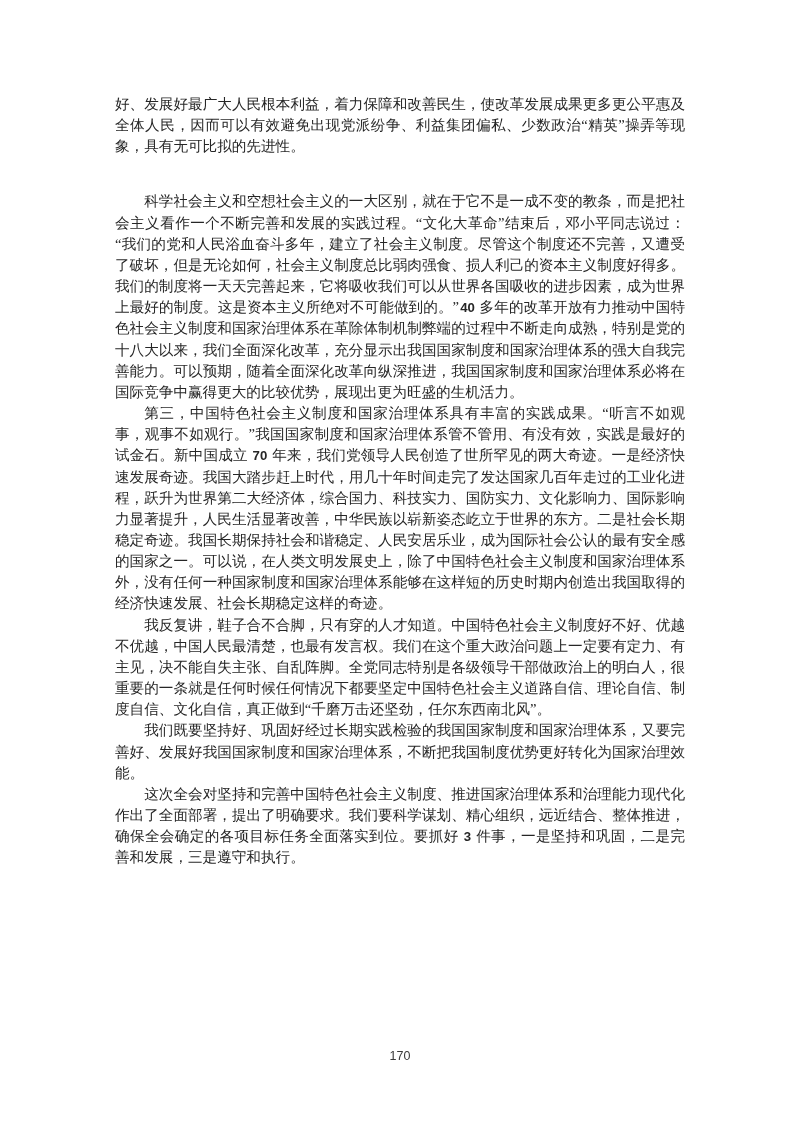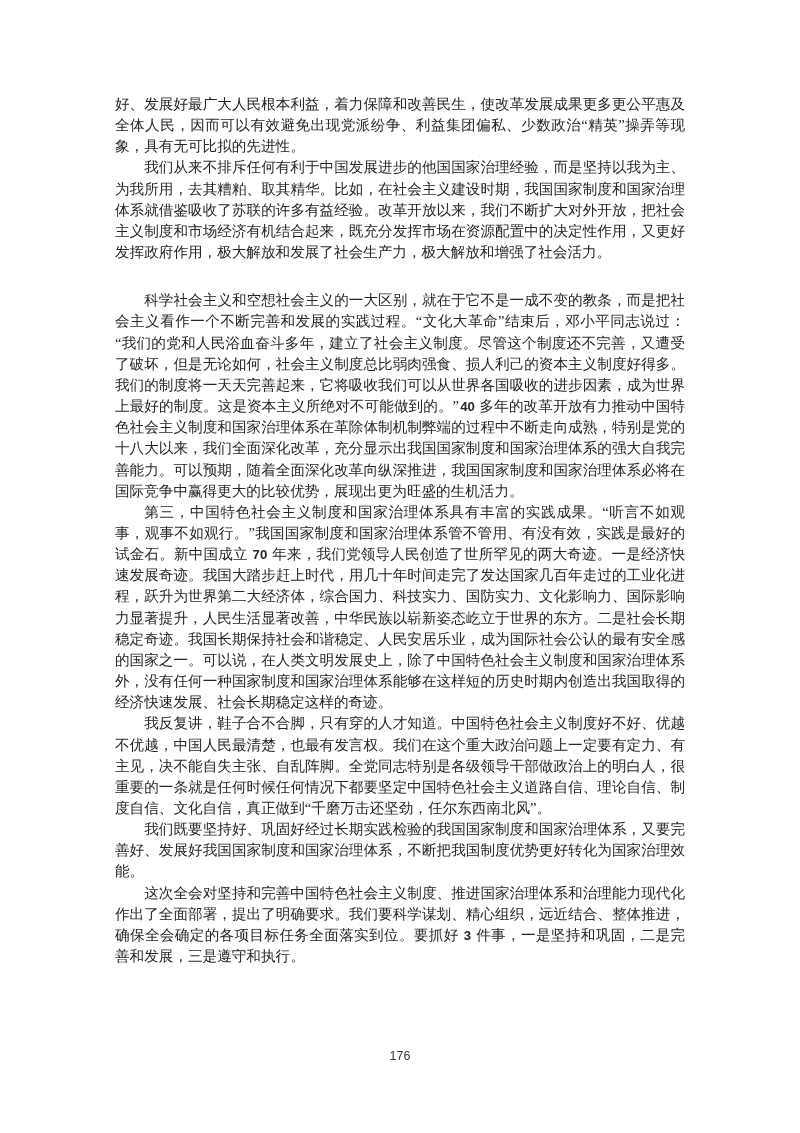--- a/index.html
+++ b/index.html
@@ -27,21 +27,21 @@
     letter-spacing: 0;
   }
   .doc-body p {
     margin: 0;
     padding: 0;
   }
   .doc-body p.indent {
     text-indent: 2em;
   }
   .doc-body p.gap {
-    margin-top: 27px;
+    margin-top: 34px;
   }
   .figure-num {
     font-family: "Liberation Sans", "DejaVu Sans", sans-serif;
     font-weight: bold;
     font-size: 13.2px;
     margin: 0 0.08em;
   }
   .page-number {
     position: absolute;
     top: 1049px;
@@ -52,21 +52,20 @@
     font-size: 12.5px;
     color: #3a3a3a;
   }
 </style>
 </head>
 <body>
 
 <div class="page">
   <div class="doc-body">
       <p class="">好、发展好最广大人民根本利益，着力保障和改善民生，使改革发展成果更多更公平惠及全体人民，因而可以有效避免出现党派纷争、利益集团偏私、少数政治“精英”操弄等现象，具有无可比拟的先进性。</p>
-      <p class="indent">我们从来不排斥任何有利于中国发展进步的他国国家治理经验，而是坚持以我为主、为我所用，去其糟粕、取其精华。比如，在社会主义建设时期，我国国家制度和国家治理体系就借鉴吸收了苏联的许多有益经验。改革开放以来，我们不断扩大对外开放，把社会主义制度和市场经济有机结合起来，既充分发挥市场在资源配置中的决定性作用，又更好发挥政府作用，极大解放和发展了社会生产力，极大解放和增强了社会活力。</p>
       <p class="indent gap">科学社会主义和空想社会主义的一大区别，就在于它不是一成不变的教条，而是把社会主义看作一个不断完善和发展的实践过程。“文化大革命”结束后，邓小平同志说过：“我们的党和人民浴血奋斗多年，建立了社会主义制度。尽管这个制度还不完善，又遭受了破坏，但是无论如何，社会主义制度总比弱肉强食、损人利己的资本主义制度好得多。我们的制度将一天天完善起来，它将吸收我们可以从世界各国吸收的进步因素，成为世界上最好的制度。这是资本主义所绝对不可能做到的。”<span class="figure-num">40</span> 多年的改革开放有力推动中国特色社会主义制度和国家治理体系在革除体制机制弊端的过程中不断走向成熟，特别是党的十八大以来，我们全面深化改革，充分显示出我国国家制度和国家治理体系的强大自我完善能力。可以预期，随着全面深化改革向纵深推进，我国国家制度和国家治理体系必将在国际竞争中赢得更大的比较优势，展现出更为旺盛的生机活力。</p>
       <p class="indent">第三，中国特色社会主义制度和国家治理体系具有丰富的实践成果。“听言不如观事，观事不如观行。”我国国家制度和国家治理体系管不管用、有没有效，实践是最好的试金石。新中国成立 <span class="figure-num">70</span> 年来，我们党领导人民创造了世所罕见的两大奇迹。一是经济快速发展奇迹。我国大踏步赶上时代，用几十年时间走完了发达国家几百年走过的工业化进程，跃升为世界第二大经济体，综合国力、科技实力、国防实力、文化影响力、国际影响力显著提升，人民生活显著改善，中华民族以崭新姿态屹立于世界的东方。二是社会长期稳定奇迹。我国长期保持社会和谐稳定、人民安居乐业，成为国际社会公认的最有安全感的国家之一。可以说，在人类文明发展史上，除了中国特色社会主义制度和国家治理体系外，没有任何一种国家制度和国家治理体系能够在这样短的历史时期内创造出我国取得的经济快速发展、社会长期稳定这样的奇迹。</p>
       <p class="indent">我反复讲，鞋子合不合脚，只有穿的人才知道。中国特色社会主义制度好不好、优越不优越，中国人民最清楚，也最有发言权。我们在这个重大政治问题上一定要有定力、有主见，决不能自失主张、自乱阵脚。全党同志特别是各级领导干部做政治上的明白人，很重要的一条就是任何时候任何情况下都要坚定中国特色社会主义道路自信、理论自信、制度自信、文化自信，真正做到“千磨万击还坚劲，任尔东西南北风”。</p>
       <p class="indent">我们既要坚持好、巩固好经过长期实践检验的我国国家制度和国家治理体系，又要完善好、发展好我国国家制度和国家治理体系，不断把我国制度优势更好转化为国家治理效能。</p>
       <p class="indent">这次全会对坚持和完善中国特色社会主义制度、推进国家治理体系和治理能力现代化作出了全面部署，提出了明确要求。我们要科学谋划、精心组织，远近结合、整体推进，确保全会确定的各项目标任务全面落实到位。要抓好 <span class="figure-num">3</span> 件事，一是坚持和巩固，二是完善和发展，三是遵守和执行。</p>
     </div>
-  <div class="page-number">176</div>
+  <div class="page-number">170</div>
 </div>
 
 </body></html>

